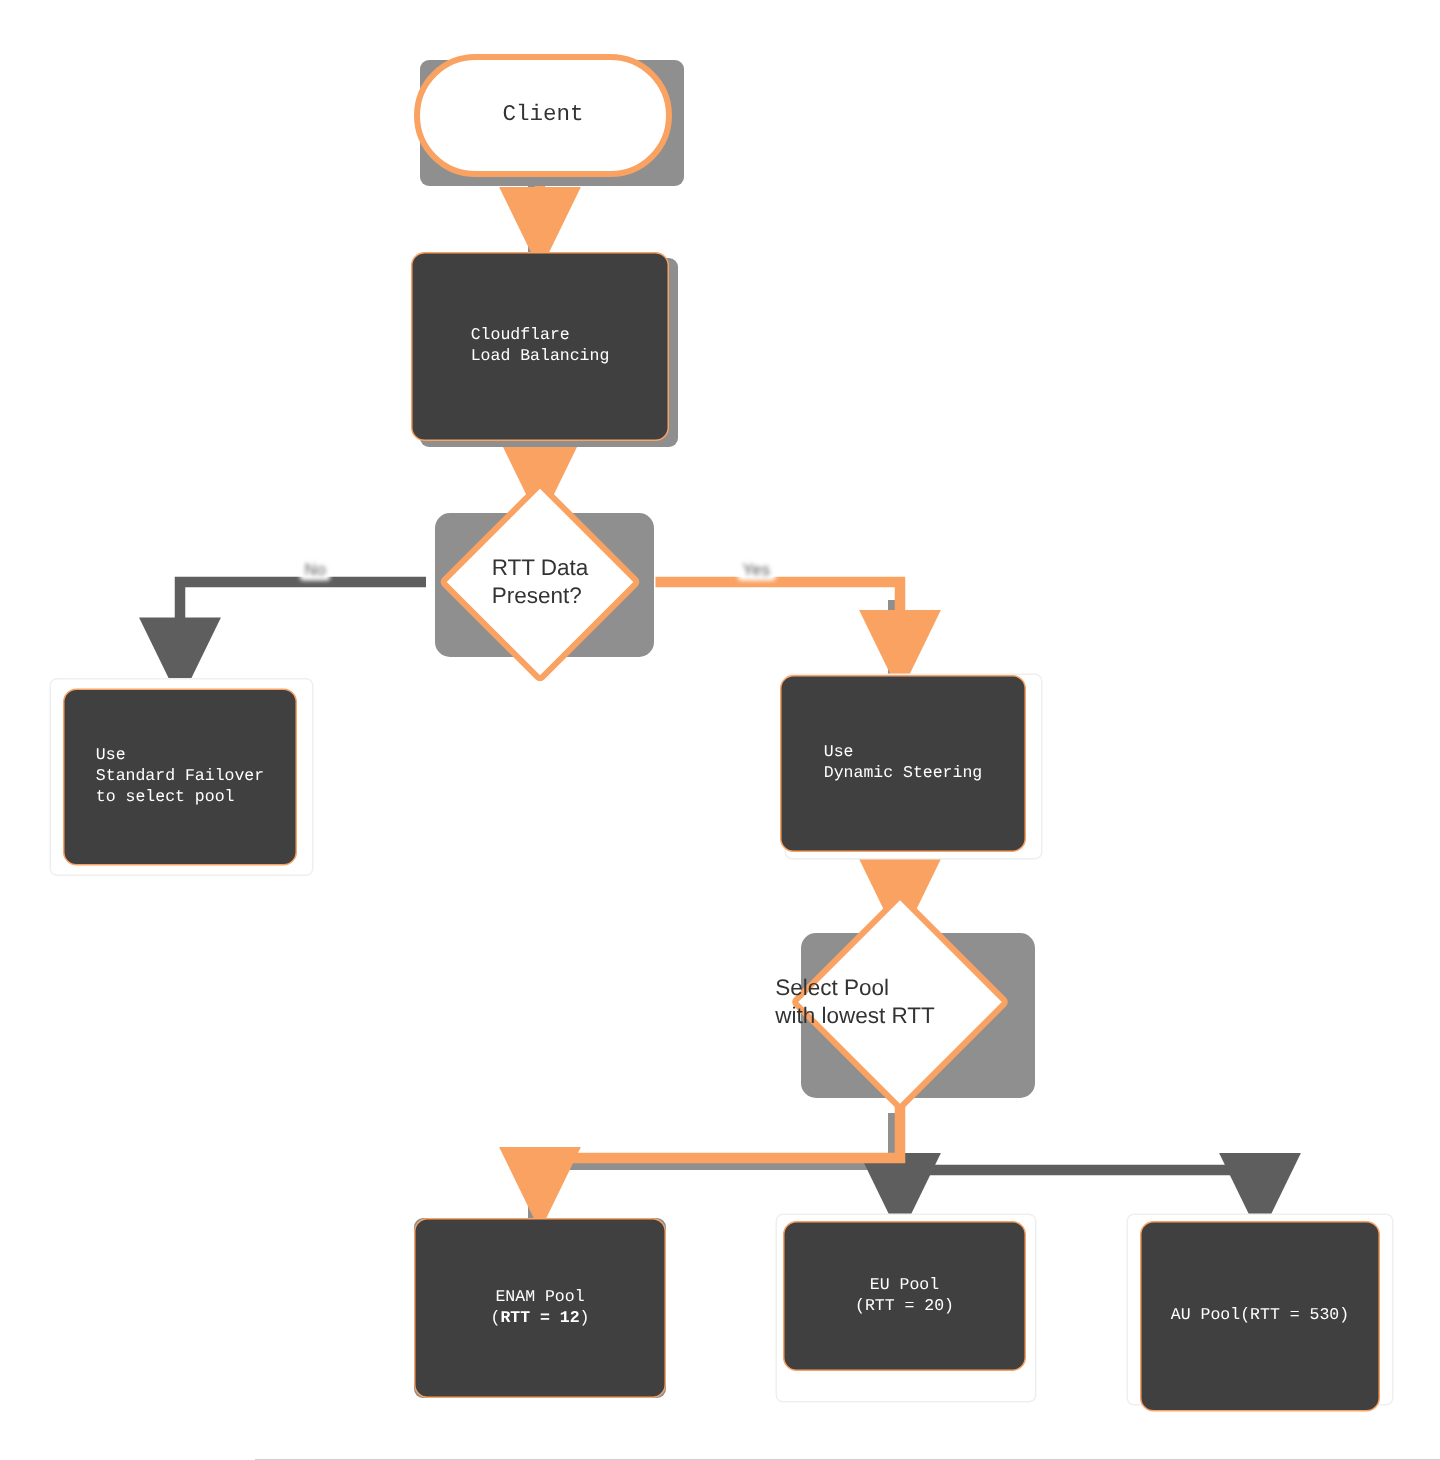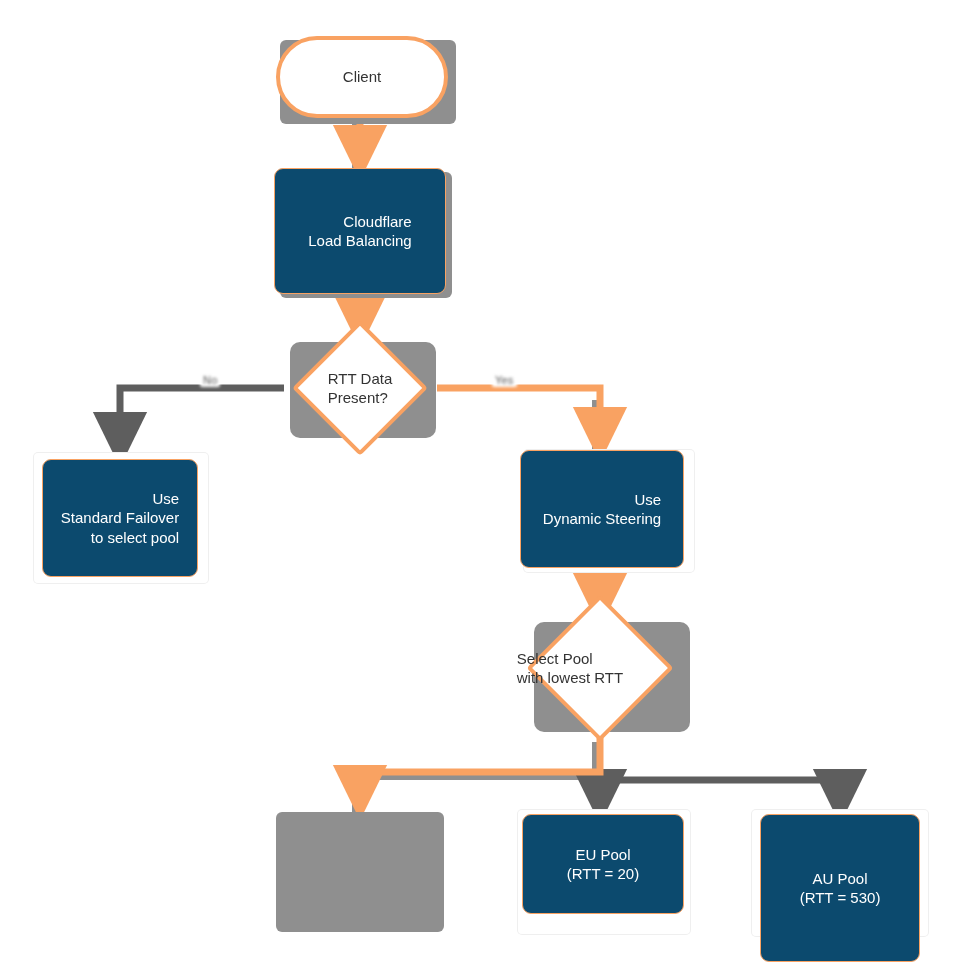--- a/index.html
+++ b/index.html
@@ -5,27 +5,27 @@
   html,body{margin:0;padding:0;background:#000;}
   body{
     width:960px;height:973px;position:relative;overflow:hidden;
     font-family:"Liberation Sans","DejaVu Sans",sans-serif;
     background:#ffffff;
   }
   #canvas{position:absolute;inset:0;width:960px;height:973px;background:#ffffff;}
   svg#wires{position:absolute;left:0;top:0;width:960px;height:973px;}
 
   .node{position:absolute;box-sizing:border-box;display:flex;align-items:center;
-        justify-content:center;text-align:right;line-height:1.28;}
+        justify-content:center;text-align:left;line-height:1.28;font-family:Liberation Mono, monospace;}
   .node .lbl{pointer-events:none;white-space:pre-line;}
 
   
   .box{
-    background:#0c4a6e;border:1px solid #f9a262;border-radius:9px;
-    color:#ffffff;font-size:15px;
+    background:#404040;border:1px solid #f9a262;border-radius:9px;
+    color:#ffffff;font-size:11px;
     box-shadow:4px 4px 0 0 rgba(255,255,255,0);
   }
   
   .plate{position:absolute;background:#ffffff;border-radius:4px;}
   
   .shadow{position:absolute;background:#8f8f8f;border-radius:6px;}
 
   
   .stadium{
     background:#ffffff;border:4px solid #f9a262;border-radius:999px;
@@ -130,28 +130,32 @@
   </div>
 
   <div class="shadow" style="left:534px;top:622px;width:156px;height:110px;border-radius:10px;"></div>
   <div class="diamond-wrap" style="left:548px;top:616px;width:104px;height:104px;">
     <div class="diamond-shape"></div>
   </div>
   <div class="diamond-txt" style="left:482px;top:616px;width:176px;height:104px;">Select Pool
 with lowest RTT</div>
 
   <div class="shadow" style="left:276px;top:812px;width:168px;height:120px;"></div>
+  <div class="node box" style="left:276px;top:812px;width:168px;height:120px;flex-direction:column;">
+    <span>ENAM Pool</span>
+    <span><span>(</span><span class="b">RTT = 12</span><span>)</span></span>
+  </div>
 
   <div class="plate" style="left:518px;top:810px;width:172px;height:124px;
        box-shadow:0 0 0 1px #efefef;"></div>
   <div class="node box" style="left:522px;top:814px;width:162px;height:100px;flex-direction:column;">
     <span>EU Pool</span>
     <span><span>(</span><span>RTT = 20</span><span>)</span></span>
   </div>
 
   <div class="plate" style="left:752px;top:810px;width:176px;height:126px;
        box-shadow:0 0 0 1px #efefef;"></div>
-  <div class="node box" style="left:760px;top:814px;width:160px;height:148px;flex-direction:column;">
+  <div class="node box" style="left:760px;top:814px;width:160px;height:127px;flex-direction:row;">
     <span>AU Pool</span>
     <span><span>(</span><span>RTT = 530</span><span>)</span></span>
   </div>
 
 </div>
 
 </body></html>

